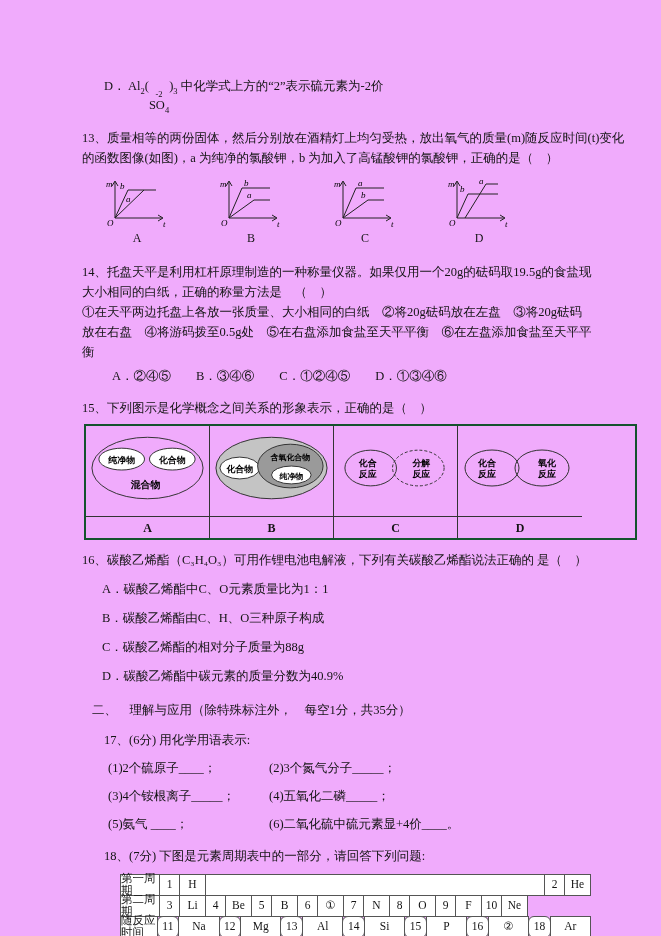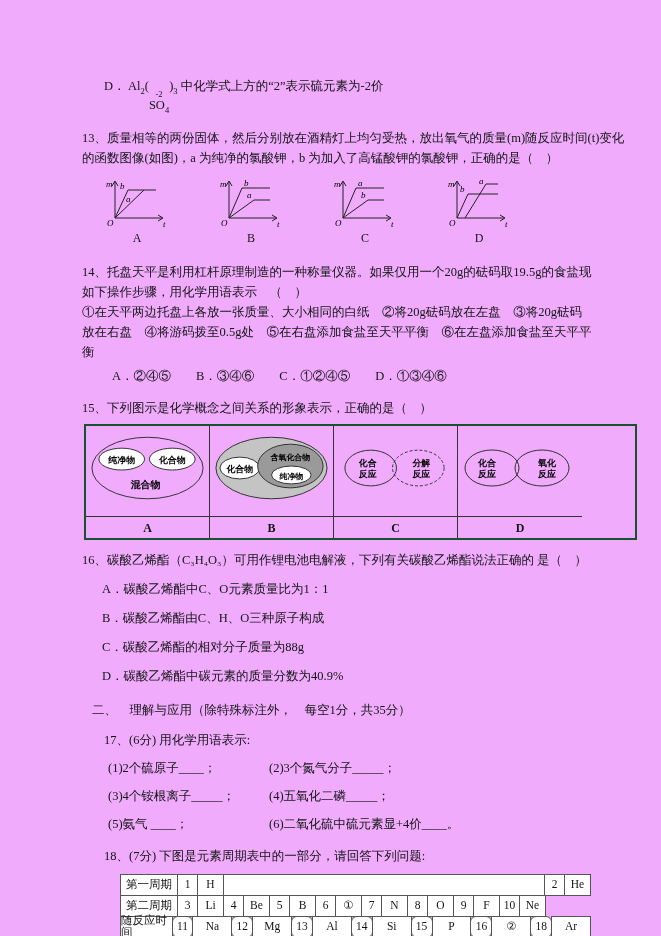--- a/index.html
+++ b/index.html
@@ -34,21 +34,21 @@
 
   .q17-row { display:flex; margin:8px 0 0 26px;gap:9px; }
   .q17-row .l { width:152px; }
 
   
   .ptable { margin:8px 0 0 38px; font-size:11.5px; line-height:1; }
   .prow { display:flex; height:22px; }
   .prow + .prow { margin-top:-1px; }
   .pcell { border:1px solid #555; margin-left:-1px; display:flex; align-items:center; justify-content:center; background:#fff; }
   .prow .pcell:first-child { margin-left:0; }
-  .plabel { width:58px; }
+  .plabel { width:40px; }
   .pnum { width:21px; }
   .psym { width:27px; }
   .pnum3 { width:24px;border-radius:6px; }
   .psym3 { width:44px; }
   .pfill { flex:1; }
 </style>
 </head>
 <body>
 
 <div class="page">
@@ -122,21 +122,21 @@
         <path d="M9,42 L20,18 L50,18" stroke="#222" fill="none" stroke-width="1"></path>
         <path d="M17,42 L38,8 L50,8" stroke="#222" fill="none" stroke-width="1"></path>
         <text x="12" y="16" font-size="9" font-style="italic">b</text>
         <text x="31" y="8" font-size="9" font-style="italic">a</text>
       </svg>
       <div class="graph-letter">D</div>
     </div>
   </div>
 
   <div class="ln" style="margin-top:14px;">14、托盘天平是利用杠杆原理制造的一种称量仪器。如果仅用一个20g的砝码取19.5g的食盐现</div>
-  <div class="ln">如下操作步骤，用化学用语表示　（　）</div>
+  <div class="ln">大小相同的白纸，正确的称量方法是　（　）</div>
   <div class="ln">①在天平两边托盘上各放一张质量、大小相同的白纸　②将20g砝码放在左盘　③将20g砝码</div>
   <div class="ln">放在右盘　④将游码拨至0.5g处　⑤在右盘添加食盐至天平平衡　⑥在左盘添加食盐至天平平</div>
   <div class="ln">衡</div>
   <div class="ln q14-options">A．②④⑤　　B．③④⑥　　C．①②④⑤　　D．①③④⑥</div>
 
   <div class="ln" style="margin-top:12px;">15、下列图示是化学概念之间关系的形象表示，正确的是（　）</div>
 
   <div class="venn-table">
 
     <div class="venn-col">

